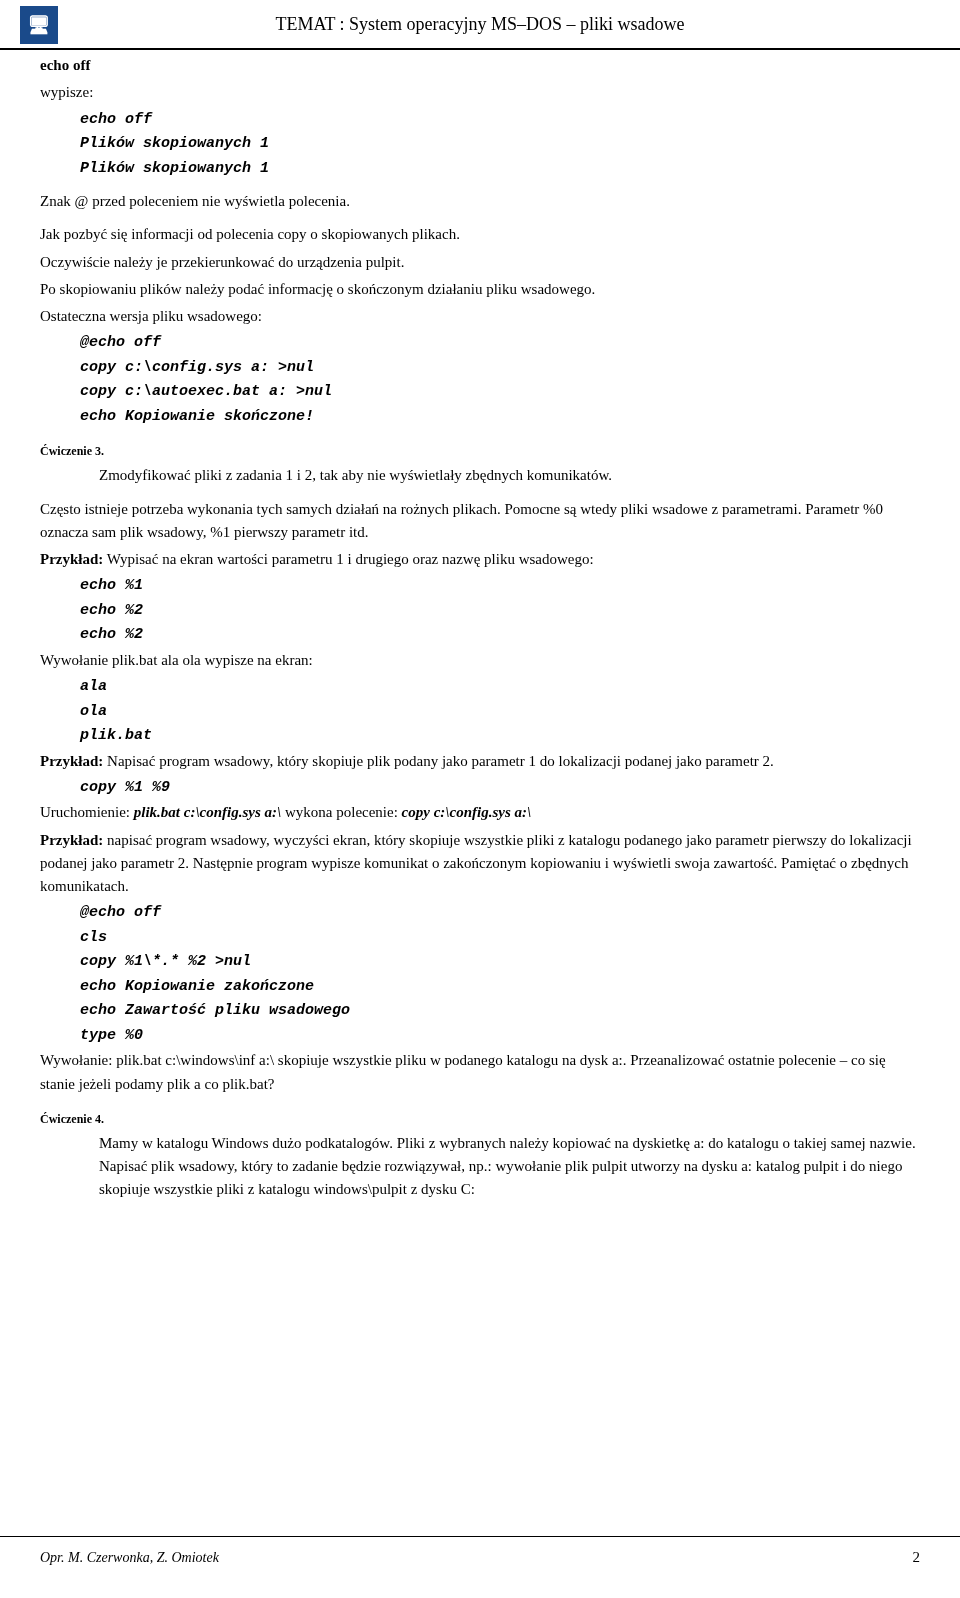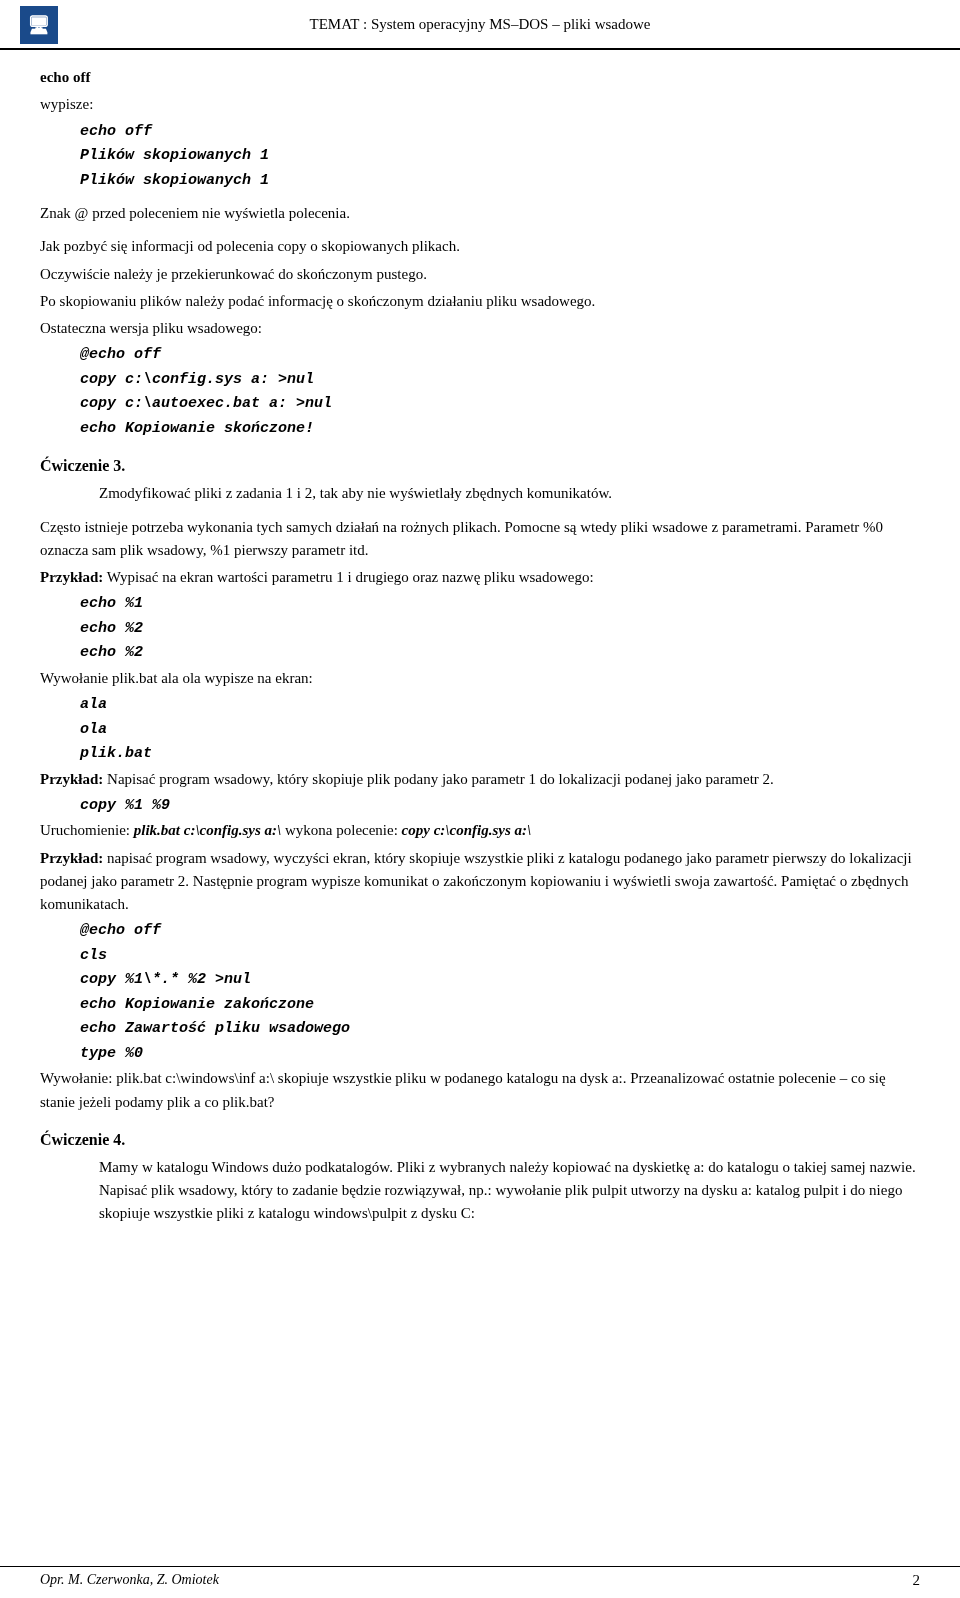--- a/index.html
+++ b/index.html
@@ -46,28 +46,28 @@
       background: #1a4a8a;
       display: flex;
       align-items: center;
       justify-content: center;
       font-size: 18px;
       color: #fff;
       font-weight: bold;
     }
 
     .header-title {
-      font-size: 15px;
+      font-size: 18px;
       font-weight: normal;
       text-align: left;
     }
 
     
     .content {
-      padding: 16px 40px 60px 40px;
+      padding: 4px 40px 60px 40px;
       line-height: 1.5;
     }
 
     .code-block {
       font-family: 'Courier New', Courier, monospace;
       font-style: italic;
       margin: 2px 0 2px 40px;
       font-size: 15px;
       font-weight: bold;
     }
@@ -81,43 +81,44 @@
     }
 
     .bold-italic {
       font-weight: bold;
       font-style: italic;
       text-align: right;
     }
 
     .section-heading {
       font-weight: bold;
-      font-size: 16px;
+      font-size: 12px;
       margin-top: 14px;
       margin-bottom: 4px;
     }
 
     .indent {
       margin-left: 59px;
     }
 
     .line {
       margin-bottom: 4px;
       line-height: 1.55;
     }
 
     
     .footer {
       position: absolute;
-      bottom: 4px;
+      bottom: 20px;
       left: 0;
       right: 0;
       display: flex;
       justify-content: space-between;
-      padding: 5px 40px;
+      align-items: center;
+      padding: 12px 40px;
       border-top: 1px solid #000;
       font-size: 14px;
     }
 
     .footer-left {
       font-style: italic;
     }
 
     .footer-right {
       font-size: 15px;
@@ -151,21 +152,21 @@
     <div class="code-block">Plików skopiowanych 1</div>
 
     <div class="spacer"></div>
 
     <div class="line">Znak @ przed poleceniem nie wyświetla polecenia.</div>
 
     <div class="spacer"></div>
 
     <div class="line">Jak pozbyć się informacji od polecenia copy o skopiowanych plikach.</div>
 
-    <div class="line">Oczywiście należy je przekierunkować do skończonym pustego.</div>
+    <div class="line">Oczywiście należy je przekierunkować do urządzenia pulpit.</div>
 
     <div class="line">Po skopiowaniu plików należy podać informację o skończonym działaniu pliku wsadowego.</div>
 
     <div class="line">
       <span>Ostateczna wersja pliku wsadowego:</span>
     </div>
 
     <div class="code-block">@echo off</div>
     <div class="code-block">copy c:\config.sys a: &gt;nul</div>
     <div class="code-block">copy c:\autoexec.bat a: &gt;nul</div>

